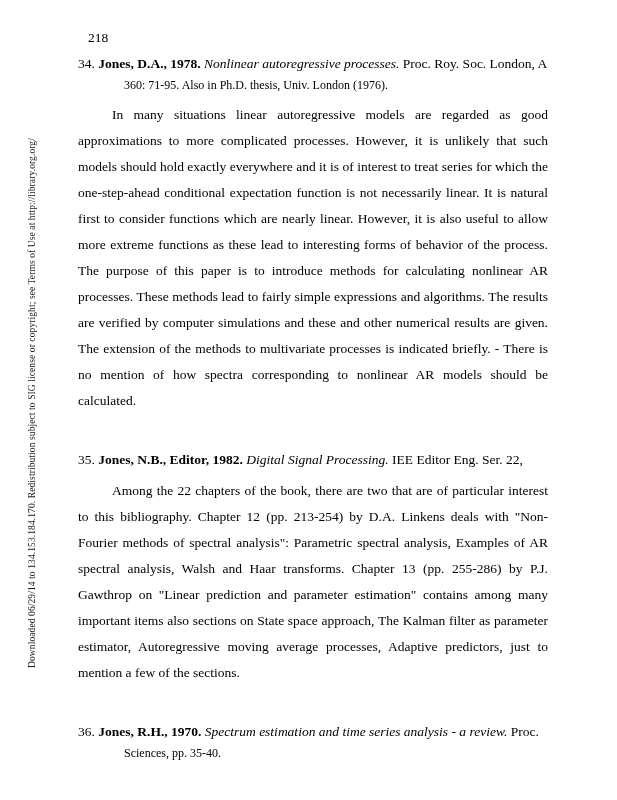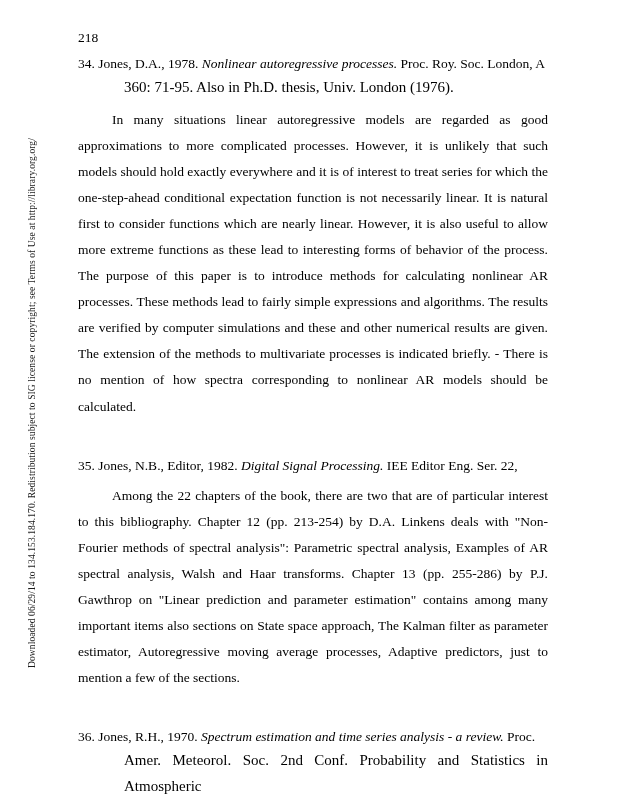--- a/index.html
+++ b/index.html
@@ -35,21 +35,21 @@
   .page {
     position: absolute;
     left: 78px;
     top: 0;
     width: 470px;
     height: 800px;
   }
 
   .page-number {
     position: absolute;
-    left: 0;
+    left: 10px;
     top: 30px;
     font-size: 13.5px;
   }
 
   .content {
     position: absolute;
     left: 0;
     top: 52px;
     width: 470px;
   }
@@ -63,28 +63,28 @@
     line-height: 1.72;
     text-align: justify;
     text-justify: inter-word;
     padding-left: 46px;
     text-indent: -46px;
   }
   .ref-line .num {
     font-weight: normal;
   }
   .ref-line .author {
-    font-weight: normal;
+    font-weight: bold;
   }
   .ref-line .title-it {
     font-style: italic;
   }
 
   .ref-cont {
-    font-size: 15px;
+    font-size: 12px;
     line-height: 1.72;
     text-align: justify;
     padding-left: 46px;
   }
 
   .annot {
     font-size: 13.5px;
     line-height: 1.93;
     text-align: justify;
     text-indent: 34px;
@@ -130,19 +130,18 @@
 
     <div class="spacer-lg"></div>
 
     <div class="entry">
       <div class="ref-line">
         <span class="num">36.</span>
         <span class="author">Jones, R.H., 1970.</span>
         <span class="title-it">Spectrum estimation and time series analysis - a review.</span>
         <span>Proc.</span>
       </div>
-      <div class="ref-cont">Amer. Meteorol. Soc. 2nd Conf. Probability and Statistics in Atmospheric</div>
       <div class="ref-cont">Sciences, pp. 35-40.</div>
 
     </div>
 
   </div>
 </div>
 
 </body></html>

